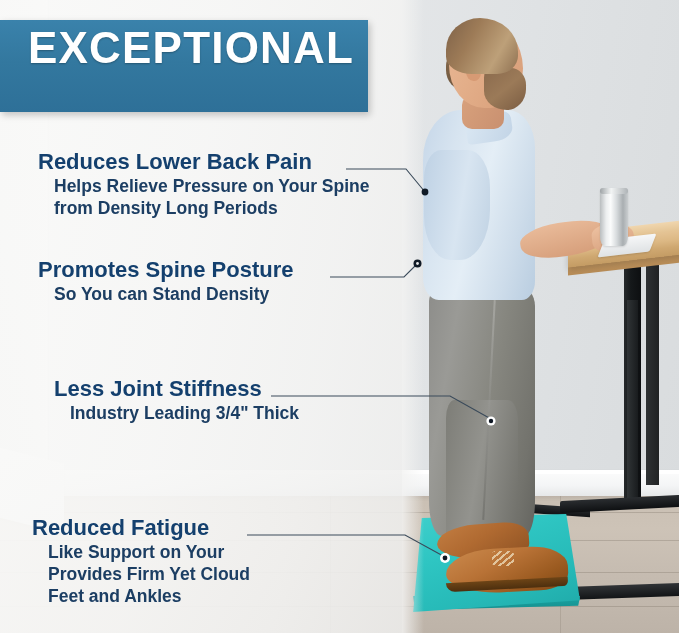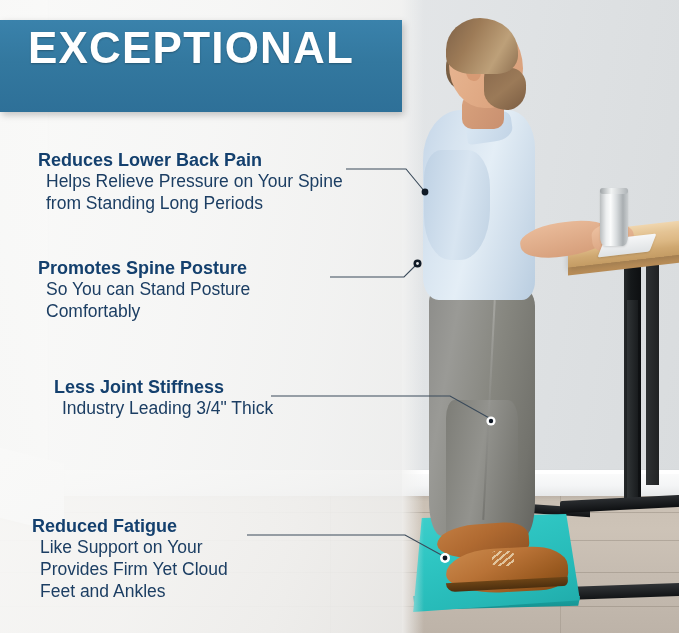--- a/index.html
+++ b/index.html
@@ -252,21 +252,21 @@
         rgba(243,243,242,.90) 75%,
         rgba(238,238,237,.86) 100%);
   }
   .fade-panel-soft{
     position:absolute;left:402px;top:0;width:22px;height:633px;
     background:linear-gradient(90deg,rgba(243,243,242,.85),rgba(243,243,242,0));
   }
 
   
   .banner{
-    position:absolute;left:0;top:20px;width:402px;height:92px;
+    position:absolute;left:0;top:20px;width:368px;height:92px;
     background:linear-gradient(180deg,#3a82ab 0%,#33789f 45%,#2e7098 100%);
     box-shadow:2px 3px 7px rgba(0,0,0,.22);
   }
   .banner-l1{
     position:absolute;left:28px;top:6px;
     font-size:44px;font-weight:bold;letter-spacing:1.2px;
     color:#ffffff;line-height:1;
     text-shadow:0 1px 2px rgba(0,0,0,.28);
     white-space:nowrap;
   }
@@ -275,28 +275,28 @@
     font-size:31px;font-weight:bold;letter-spacing:1.6px;
     color:#ffffff;line-height:1;
     text-shadow:0 1px 2px rgba(0,0,0,.28);
     white-space:nowrap;
   }
 
   
   .benefit{position:absolute;}
   .benefit h3{
     margin:0;padding:0;
-    font-size:18px;font-weight:bold;
+    font-size:22px;font-weight:bold;
     color:#14406e;
     line-height:1.12;
     white-space:nowrap;
   }
   .benefit p{
-    margin:1px 0 0 8px;padding:0;
-    font-size:17.5px;font-weight:normal;
+    margin:1px 0 0 16px;padding:0;
+    font-size:17.5px;font-weight:bold;
     color:#1c3e63;
     line-height:1.20;
     white-space:nowrap;
   }
 
   
   .leader{position:absolute;left:0;top:0;width:679px;height:633px;pointer-events:none;}
 </style>
 </head>
 <body>
@@ -378,27 +378,26 @@
     <circle cx="445" cy="558" r="2.4" fill="#0d1622"></circle>
   </svg>
 
   <div class="banner">
     <div class="banner-l1">EXCEPTIONAL</div>
   </div>
 
   <div class="benefit" style="left:38px;top:150px;">
     <h3>Reduces Lower Back Pain</h3>
     <p>Helps Relieve Pressure on Your Spine</p>
-    <p>from Standing Long Periods</p>
+    <p>from Density Long Periods</p>
   </div>
 
   <div class="benefit" style="left:38px;top:258px;">
     <h3>Promotes Spine Posture</h3>
-    <p>So You can Stand Posture</p>
-    <p>Comfortably</p>
+    <p>So You can Stand Density</p>
   </div>
 
   <div class="benefit" style="left:54px;top:377px;">
     <h3>Less Joint Stiffness</h3>
     <p>Industry Leading 3/4" Thick</p>
   </div>
 
   <div class="benefit" style="left:32px;top:516px;">
     <h3>Reduced Fatigue</h3>
     <p>Like Support on Your</p>

